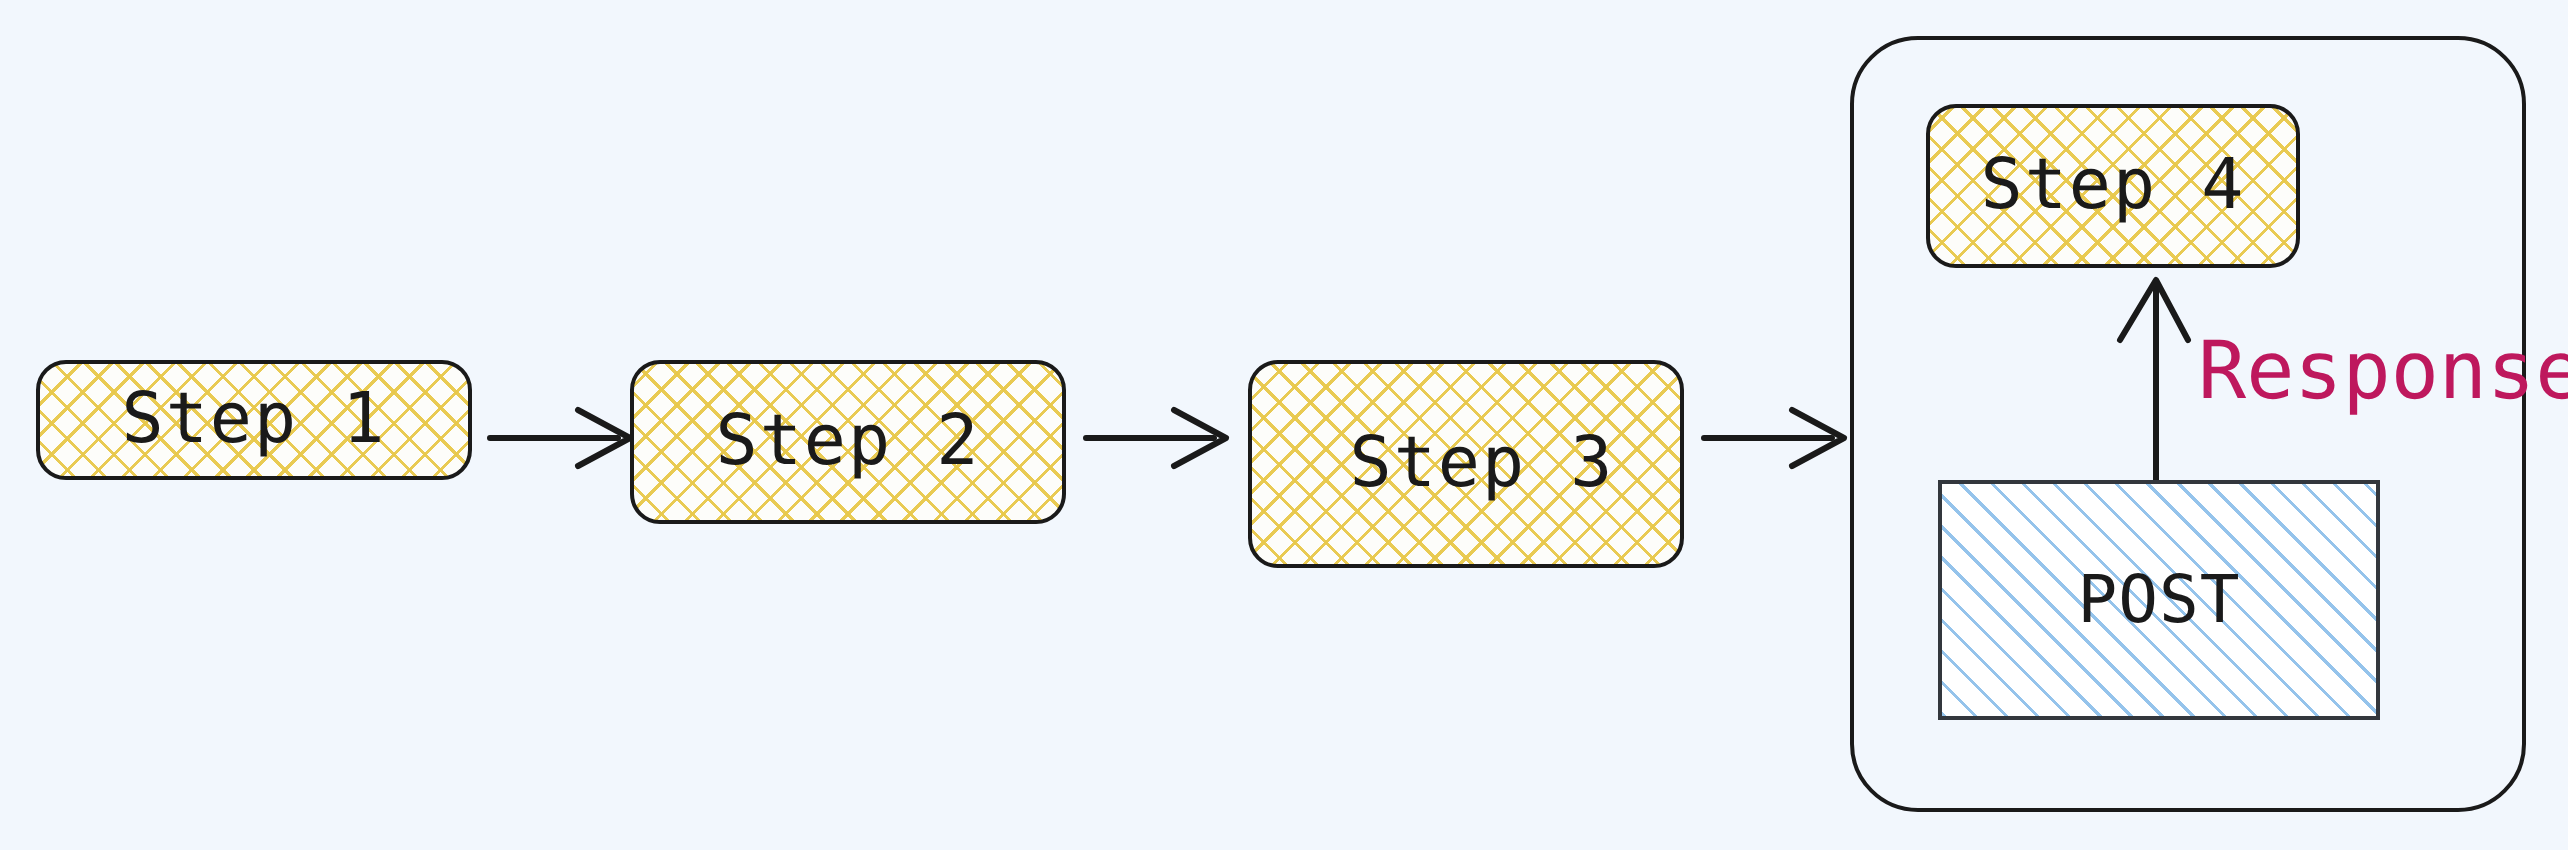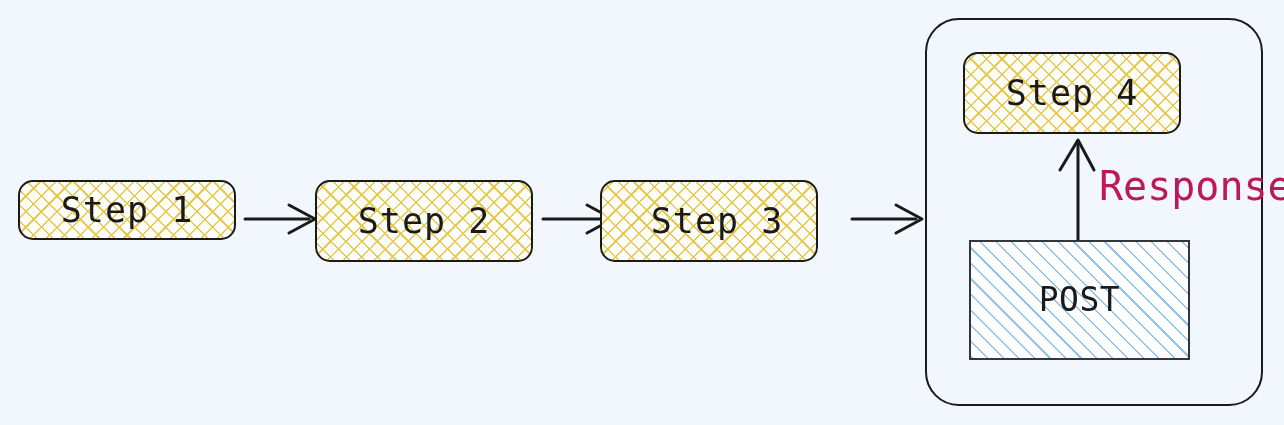--- a/index.html
+++ b/index.html
@@ -41,22 +41,22 @@
     font-size: 35px;
     color: #1a1a1a;
     letter-spacing: 1px;
     line-height: 1;
     white-space: nowrap;
     user-select: none;
   }
 
   #step1 { left: 18px;  top: 180px; width: 218px; height: 60px; }
   #step2 { left: 315px; top: 180px; width: 218px; height: 82px; border-radius: 15px; }
-  #step3 { left: 600px; top: 180px; width: 218px; height: 82px; padding-left: 16px; }
-  #step4 { left: 963px; top: 52px;  width: 218px; height: 82px; }
+  #step3 { left: 624px; top: 180px; width: 218px; height: 104px; padding-left: 16px; }
+  #step4 { left: 963px; top: 52px;  width: 187px; height: 82px; }
 
   
   .arrow-svg {
     position: absolute;
     overflow: visible;
   }
   .arrow-line {
     stroke: #1a1a1a;
     stroke-width: 3;
     fill: none;

